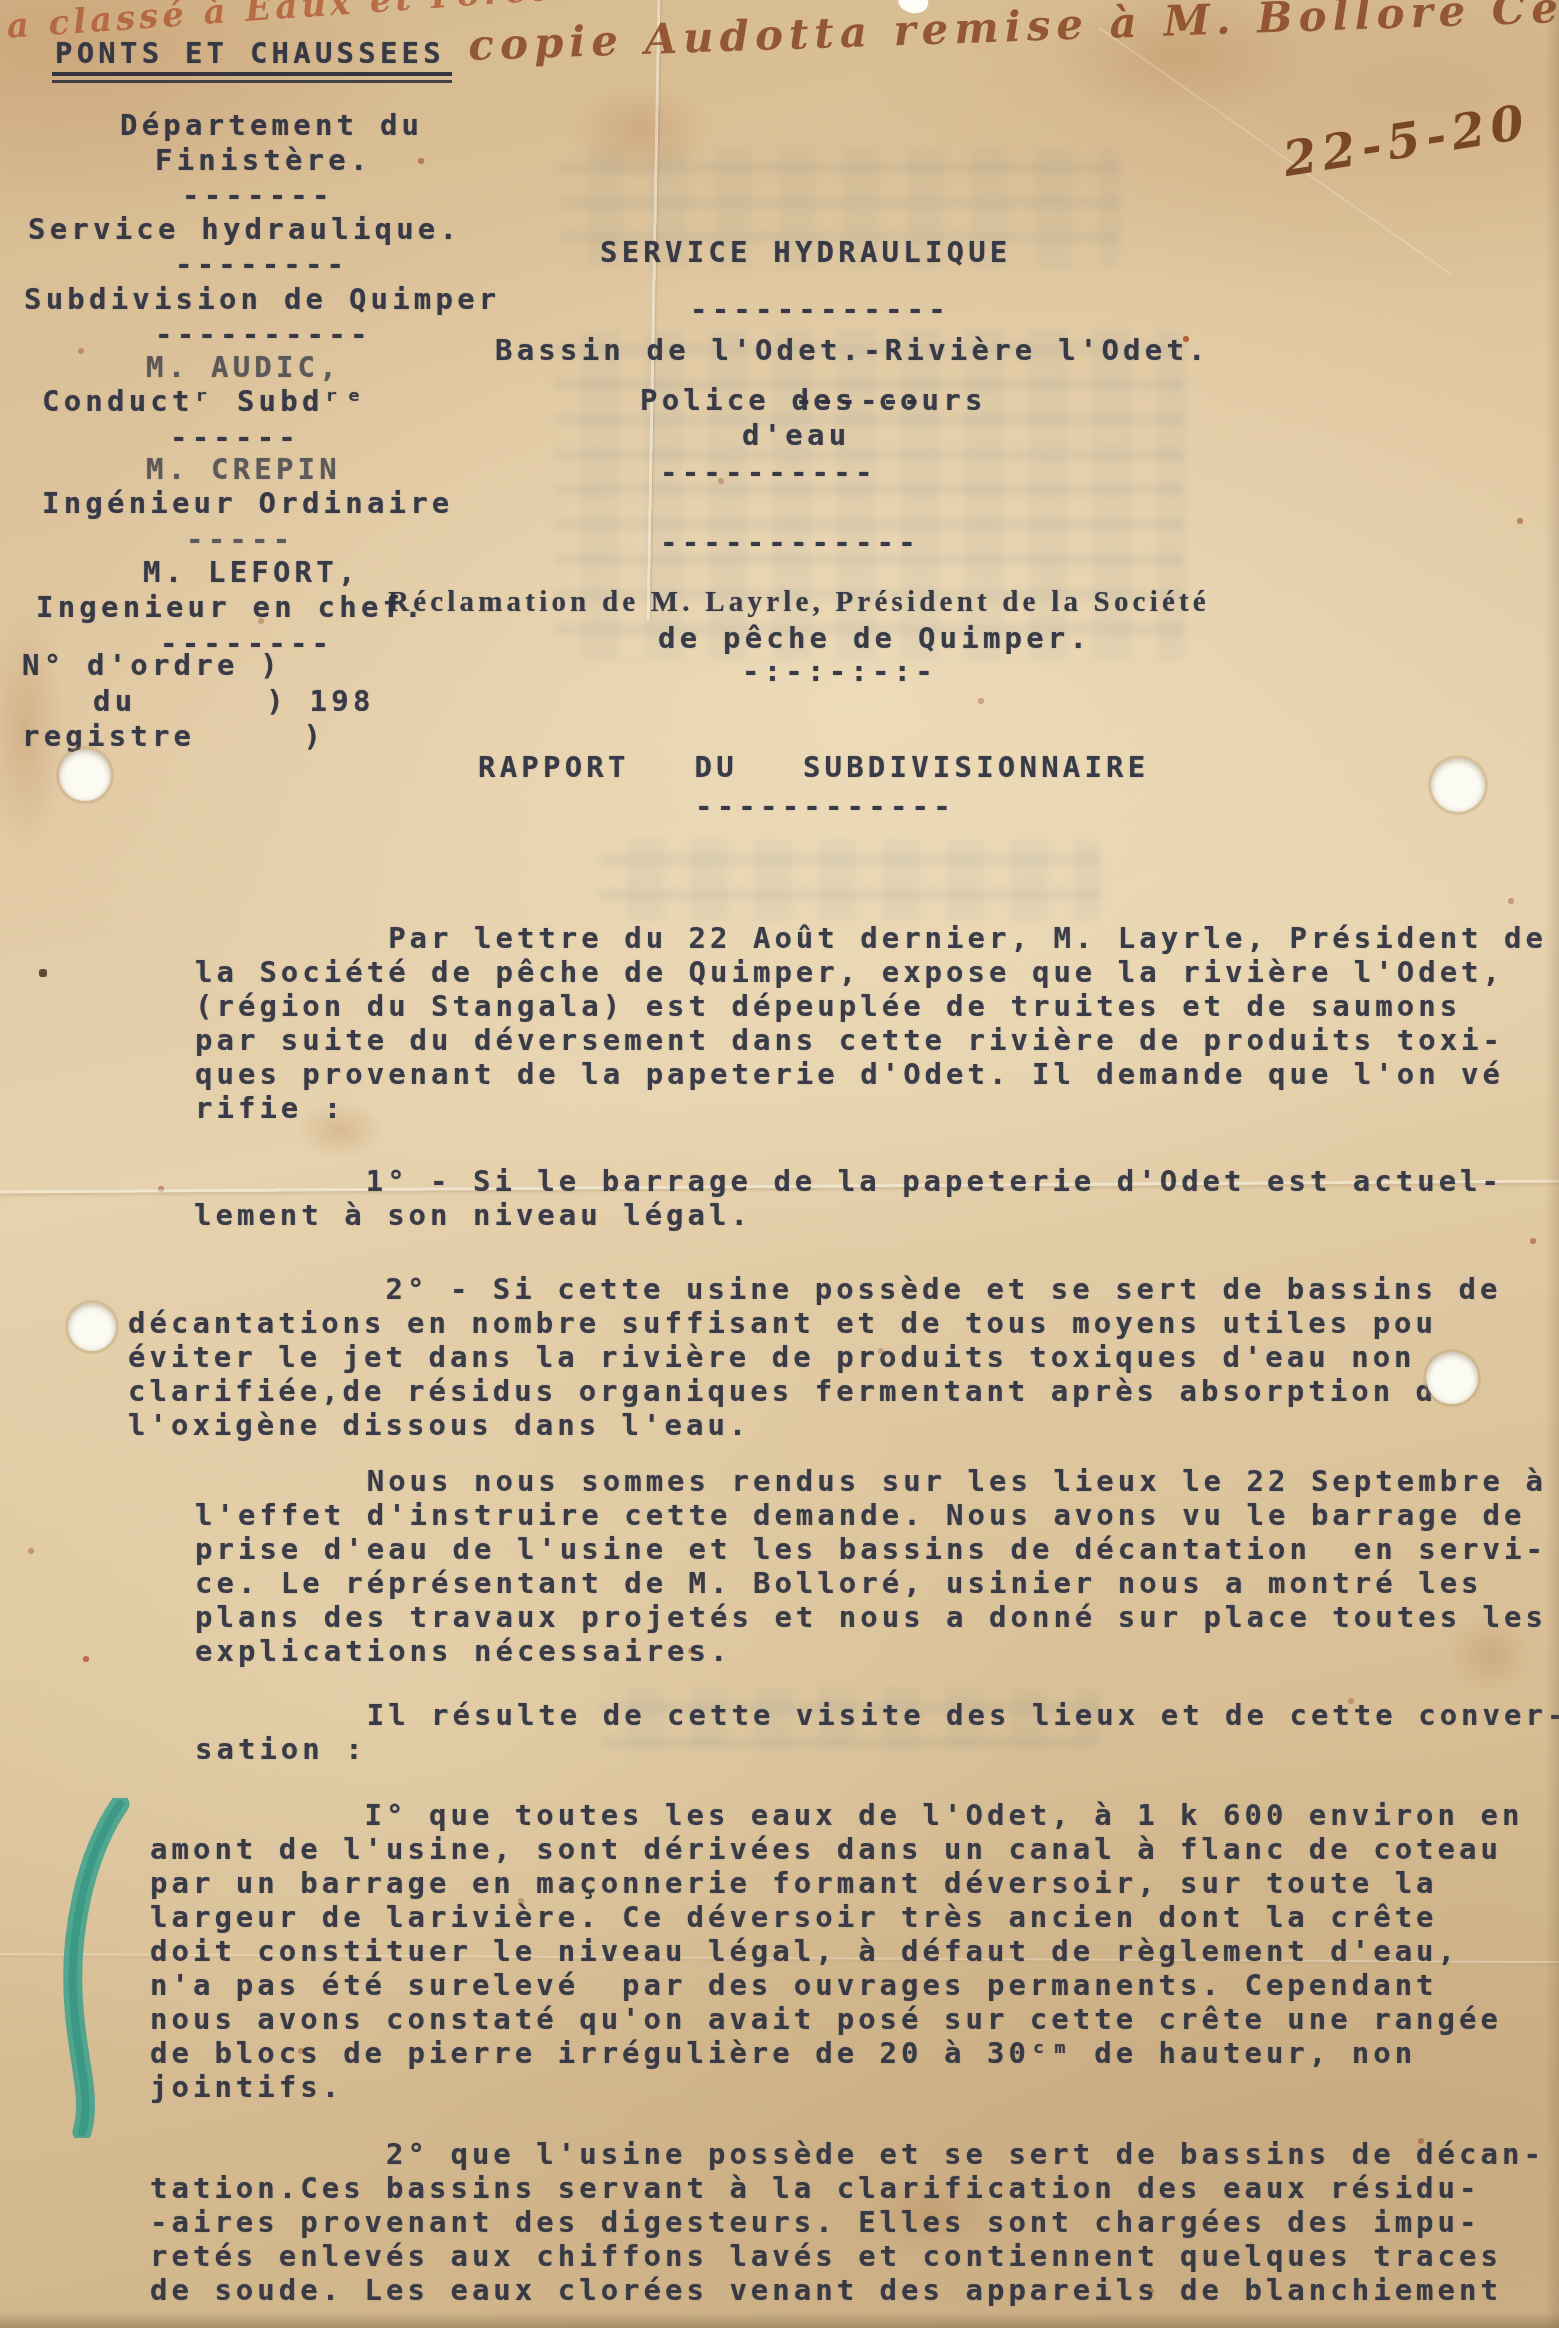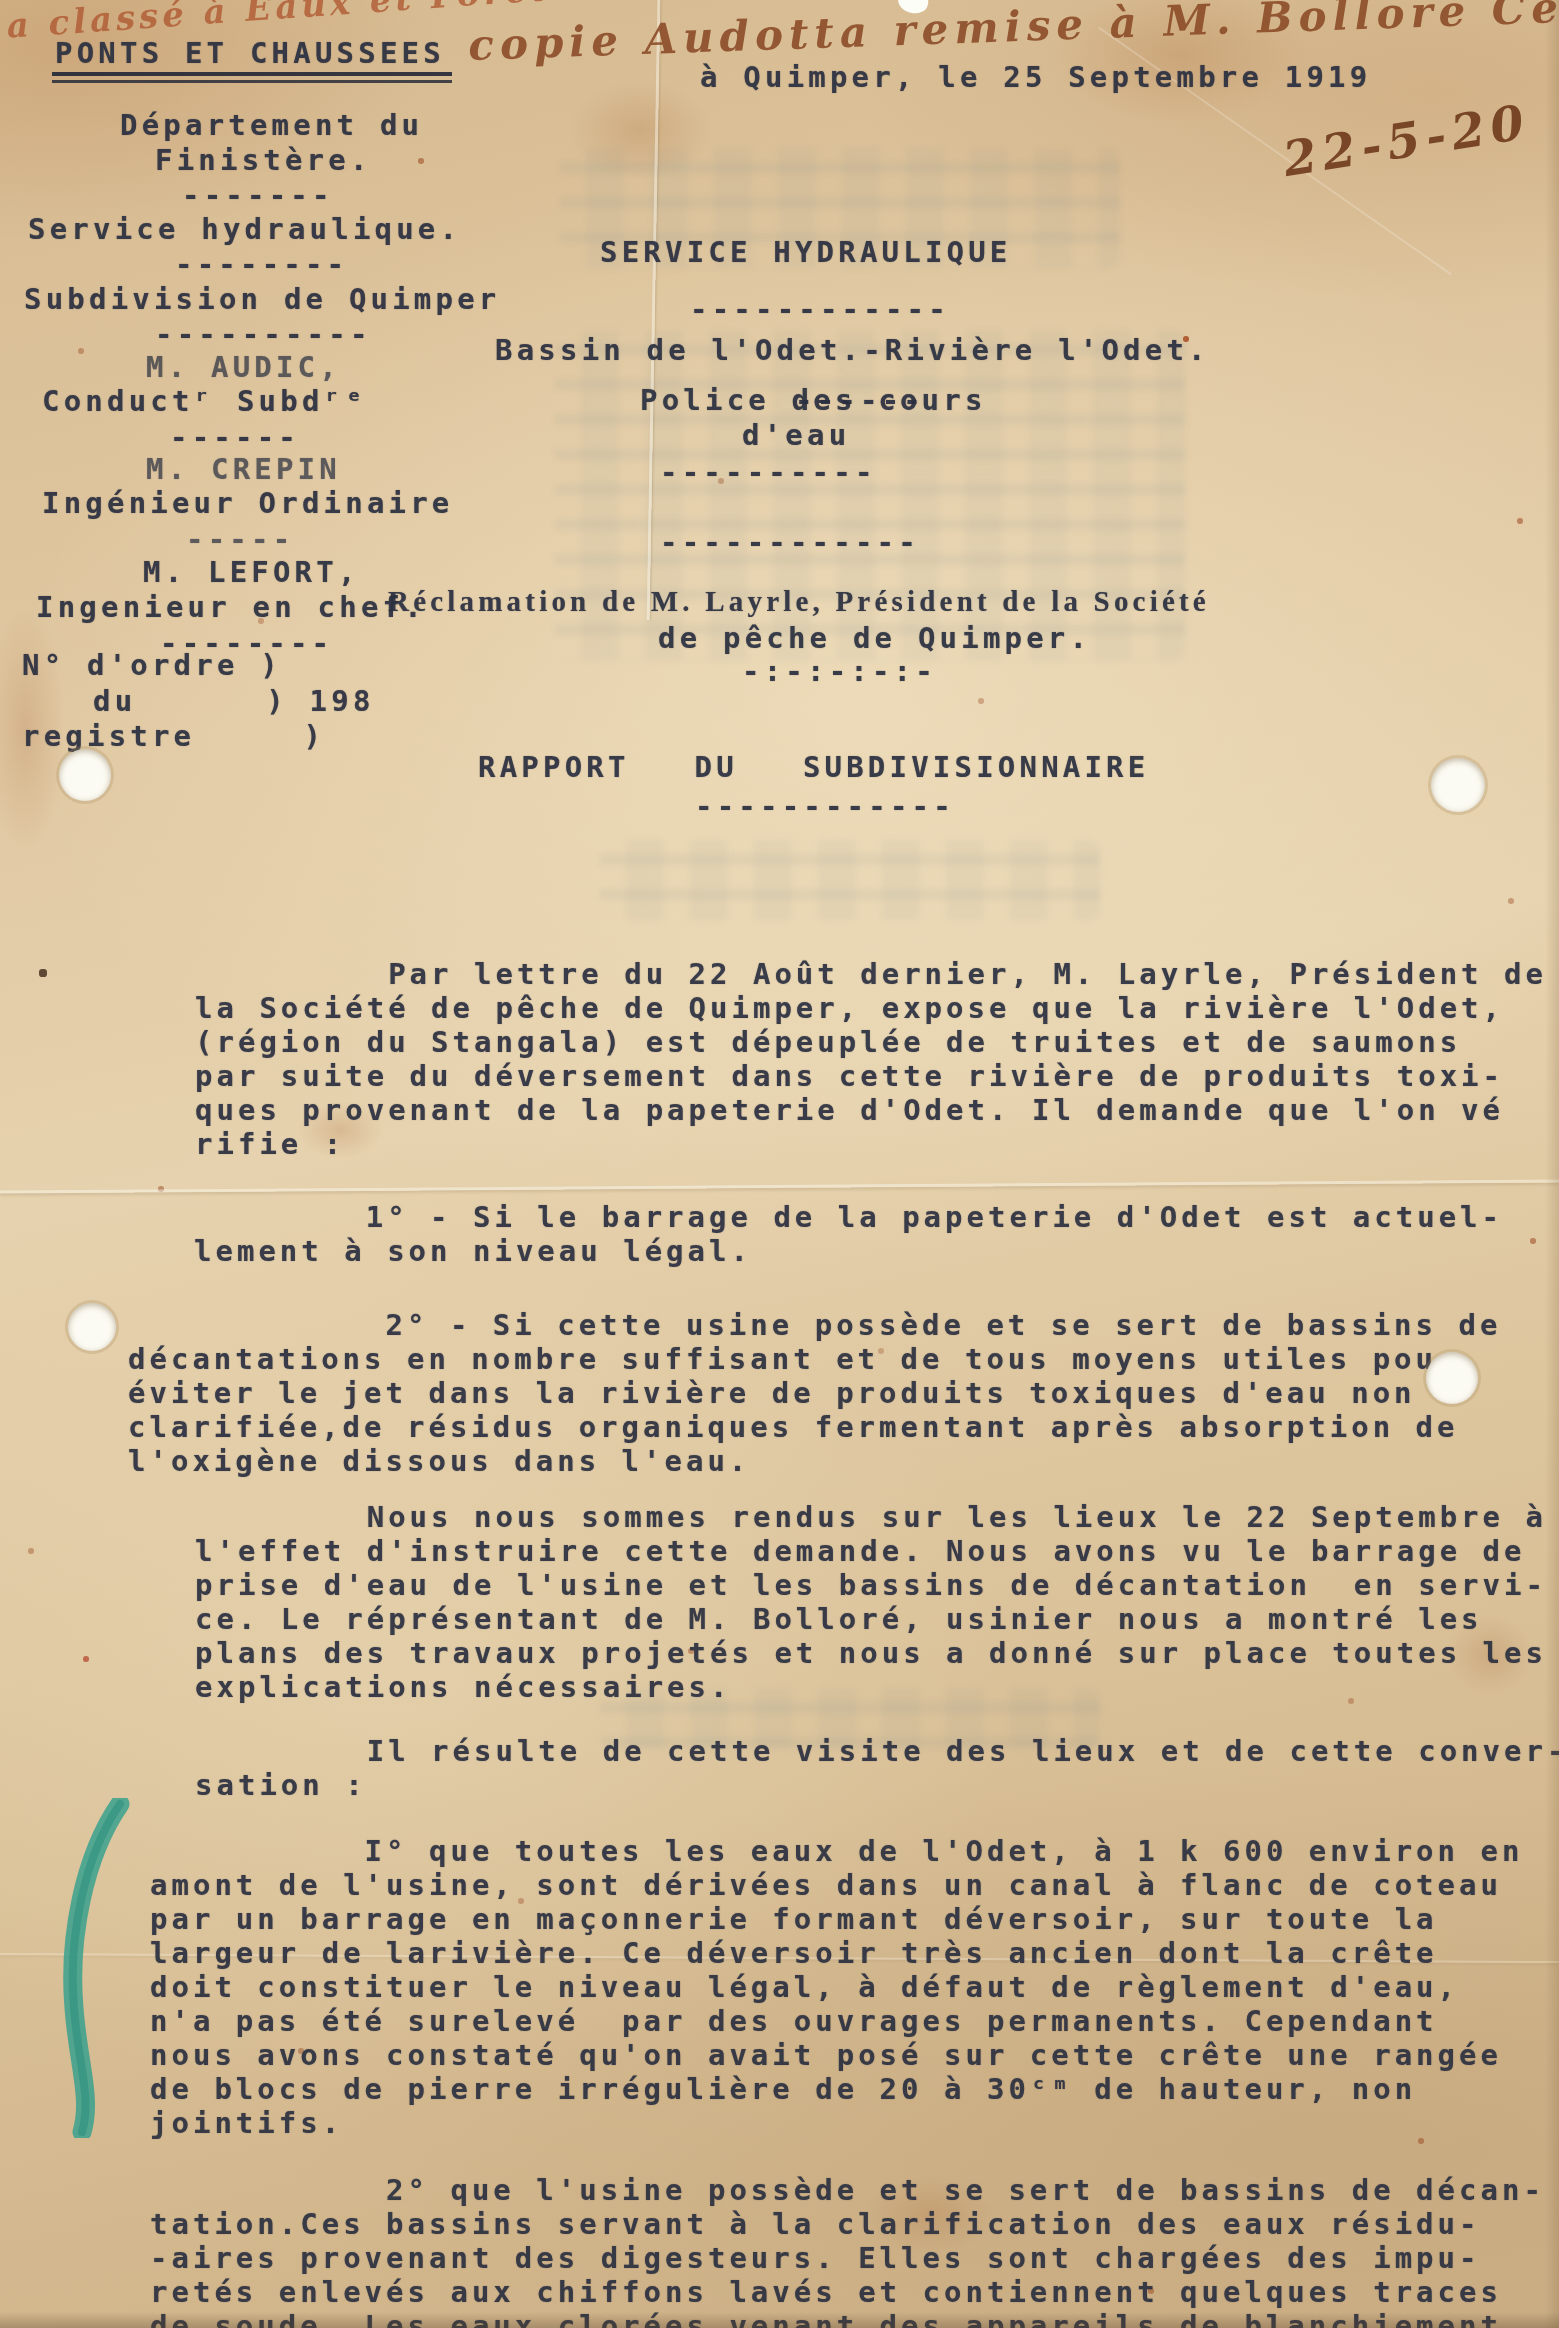--- a/index.html
+++ b/index.html
@@ -11,21 +11,21 @@
       radial-gradient(1200px 800px at 55% 30%, rgba(247,234,203,.50), rgba(247,234,203,0) 70%),
       radial-gradient(900px 600px at 25% 72%, rgba(238,224,190,.38), transparent 70%),
       radial-gradient(1400px 520px at 85% 92%, rgba(168,133,88,.22), transparent 75%),
       radial-gradient(820px 300px at 92% 4%, rgba(186,136,86,.28), transparent 70%),
       radial-gradient(500px 260px at 4% 2%, rgba(175,110,60,.25), transparent 75%),
       linear-gradient(168deg,#d6ba90 0%,#e0c8a2 28%,#e6d2ae 46%,#dcc49c 66%,#d2b68c 88%,#cfb289 100%);
   }
   .typed{position:absolute;font-size:29px;font-weight:700;letter-spacing:4.2px;
     white-space:pre;color:#2b3040;opacity:.93;text-shadow:0 0 1.2px rgba(43,48,64,.55);z-index:3;}
   .para{position:absolute;font-size:29px;font-weight:700;letter-spacing:4px;line-height:34px;
-    white-space:pre;color:#2b3040;opacity:.92;text-shadow:0 0 1.2px rgba(43,48,64,.5);z-index:3;margin-top:36px;}
+    white-space:pre;color:#2b3040;opacity:.92;text-shadow:0 0 1.2px rgba(43,48,64,.5);z-index:3;}
   .dim{opacity:.72;}
   .dbl-underline{position:absolute;left:52px;top:72px;width:400px;height:4px;
     border-top:4px solid rgba(30,35,52,.88);border-bottom:3px solid rgba(30,35,52,.8);z-index:3;}
   .hand{position:absolute;font-family:"DejaVu Serif",serif;font-style:italic;font-weight:600;
     white-space:pre;z-index:4;}
   .note1{left:6px;top:-14px;font-size:34px;letter-spacing:4px;color:#b05a33;opacity:.8;transform:rotate(-4deg);}
   .note2{left:468px;top:2px;font-size:42px;letter-spacing:6px;color:#8a4a26;opacity:.88;transform:rotate(-2deg);}
   .note3{left:1282px;top:112px;font-size:48px;letter-spacing:6px;color:#6f3a1c;opacity:.9;transform:rotate(-9deg);}
   .hole{position:absolute;border-radius:50%;background:#fcfbf3;z-index:6;
     box-shadow:inset 0 2px 6px rgba(120,95,60,.45),0 0 0 3px rgba(172,142,96,.28);}
@@ -98,21 +98,20 @@
   <div class="typed dim" style="left:146px;top:452px;">M. CREPIN</div>
   <div class="typed" style="left:42px;top:486px;">Ingénieur Ordinaire</div>
   <div class="typed dim" style="left:186px;top:522px;">-----</div>
   <div class="typed" style="left:143px;top:555px;">M. LEFORT,</div>
   <div class="typed" style="left:36px;top:590px;">Ingenieur en chef.</div>
   <div class="typed" style="left:160px;top:626px;">--------</div>
   <div class="typed" style="left:22px;top:648px;">N° d'ordre )</div>
   <div class="typed" style="left:93px;top:684px;">du      ) 198</div>
   <div class="typed" style="left:22px;top:719px;">registre     )</div>
 
-  <div class="typed" style="left:700px;top:60px;">à Quimper, le 25 Septembre 1919</div>
   <div class="typed" style="left:600px;top:235px;">SERVICE HYDRAULIQUE</div>
   <div class="typed" style="left:690px;top:292px;">------------</div>
   <div class="typed" style="left:495px;top:333px;">Bassin de l'Odet.-Rivière l'Odet.</div>
   <div class="typed" style="left:795px;top:383px;">------</div>
   <div class="typed" style="left:640px;top:383px;">Police des cours</div>
   <div class="typed" style="left:742px;top:418px;">d'eau</div>
   <div class="typed" style="left:660px;top:455px;">----------</div>
   <div class="typed" style="left:660px;top:525px;">------------</div>
   <div class="typed" style="left:388px;top:585px;font-family:Liberation Serif, serif;">Réclamation de M. Layrle, Président de la Société</div>
   <div class="typed" style="left:658px;top:621px;">de pêche de Quimper.</div>

